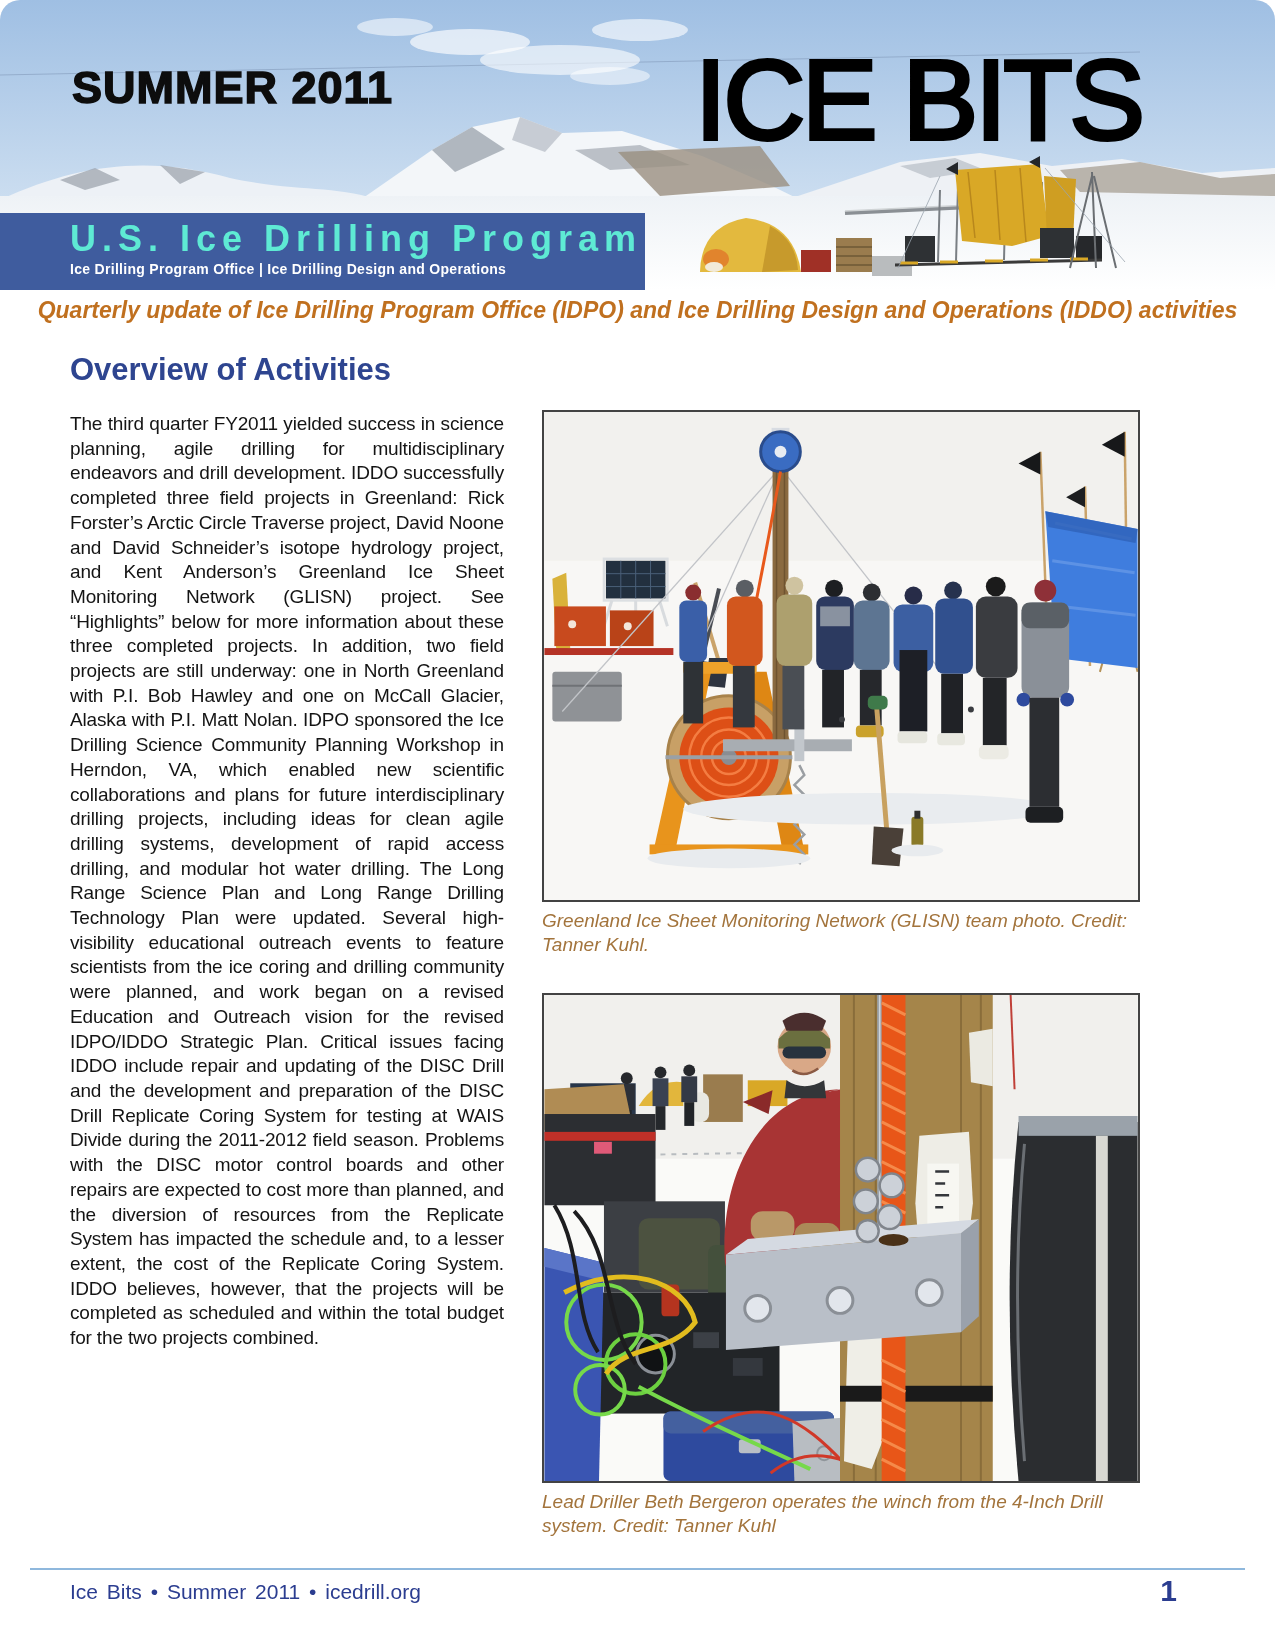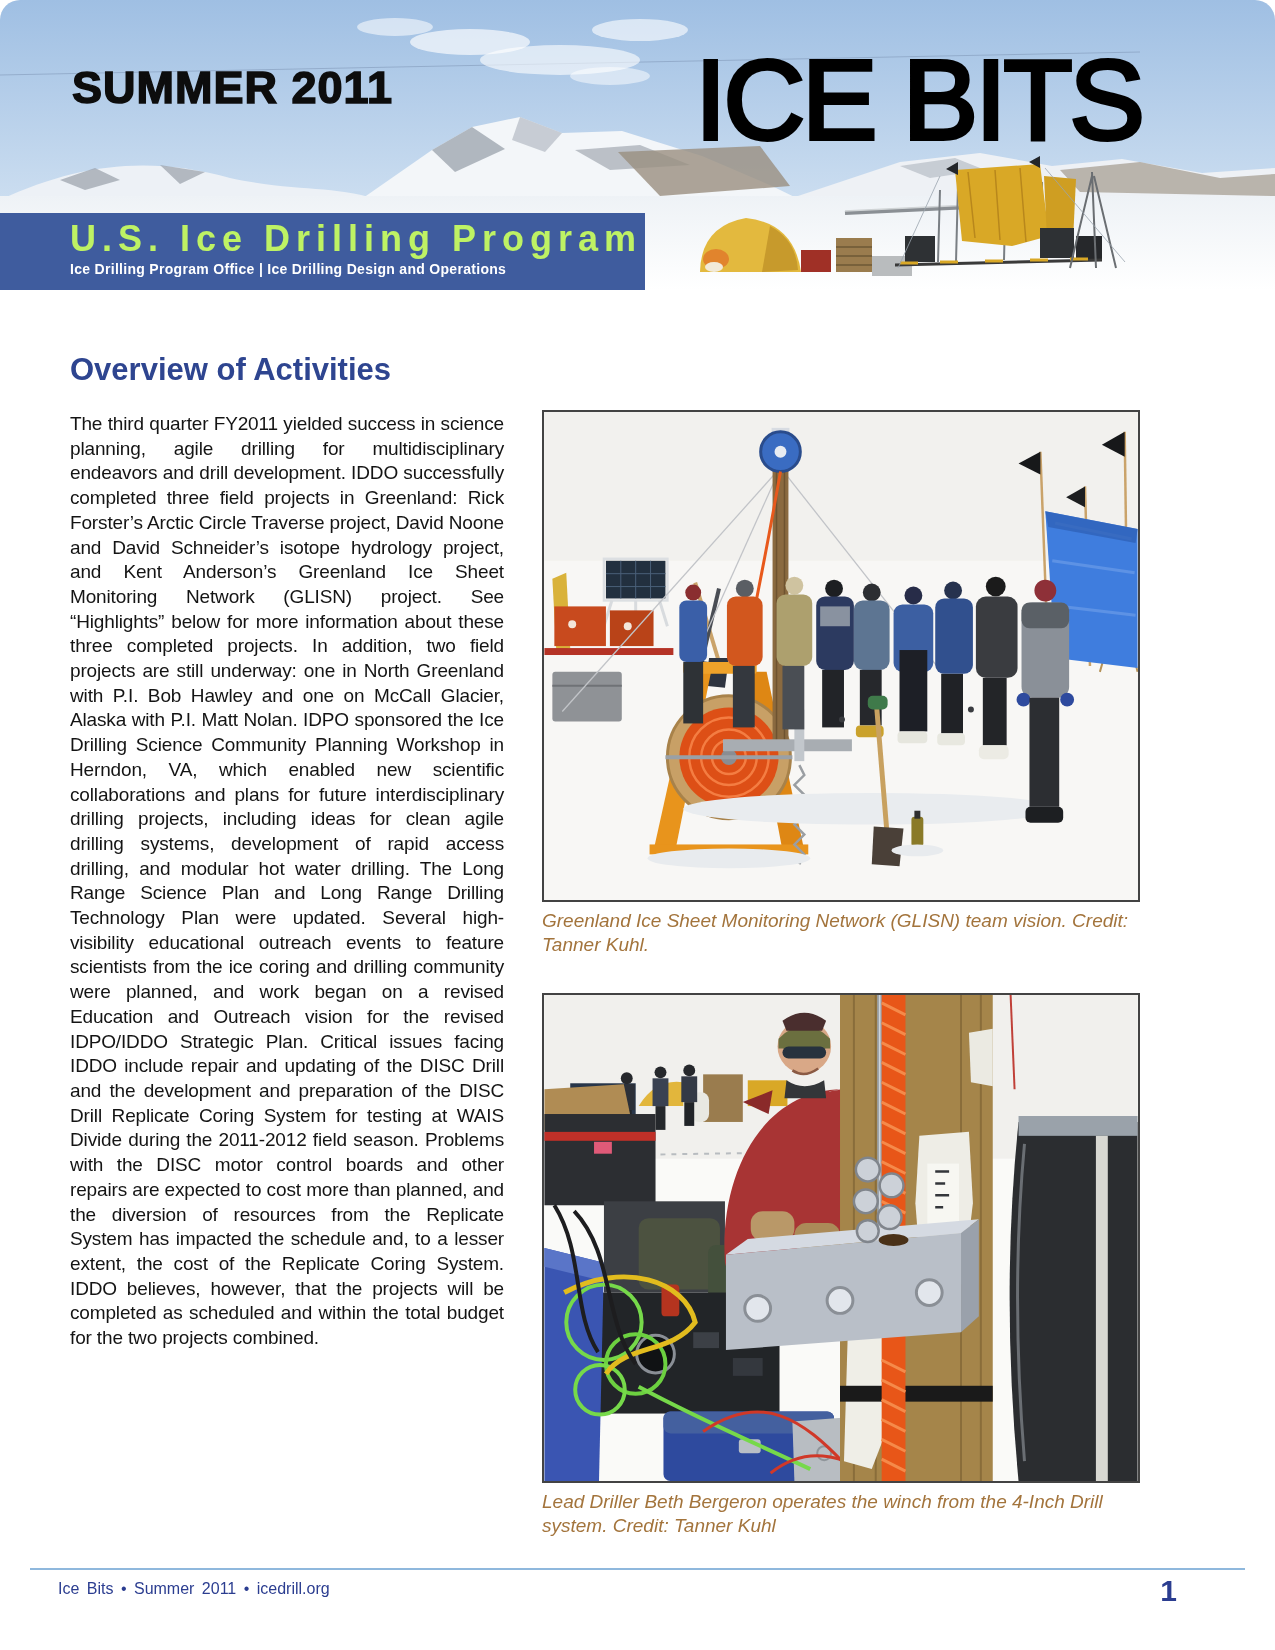--- a/index.html
+++ b/index.html
@@ -10,21 +10,21 @@
   
   .masthead{position:absolute;left:0;top:0;width:1275px;height:290px;}
   .masthead svg{position:absolute;left:0;top:0;}
   .issue{position:absolute;left:72px;top:62px;font-size:45px;font-weight:700;
          letter-spacing:1px;color:#0d0d0d;-webkit-text-stroke:1.5px #0d0d0d;}
   .big-title{position:absolute;left:560px;top:44px;width:582px;text-align:right;
          font-size:113px;line-height:1;font-weight:400;color:#000;
          letter-spacing:-3px;-webkit-text-stroke:4px #000;}
   .banner{position:absolute;left:0;top:213px;width:645px;height:77px;background:#3f5c9e;
           box-sizing:border-box;padding:7px 0 0 70px;}
-  .banner .ptitle{font-size:36px;font-weight:700;color:#bef264;letter-spacing:6px;line-height:1.05;}
+  .banner .ptitle{font-size:36px;font-weight:700;color:#5eead4;letter-spacing:6px;line-height:1.05;}
   .banner .psub{font-size:14px;font-weight:700;color:#ffffff;letter-spacing:0.3px;margin-top:3px;}
   .tagline{position:absolute;left:0;top:297px;width:1275px;text-align:center;
            font-style:italic;font-weight:700;font-size:23px;color:#c0701f;}
 
   
   .section-heading{position:absolute;left:70px;top:352px;margin:0;font-size:31px;
            font-weight:700;color:#2e4590;}
   .article-body{position:absolute;left:70px;top:412px;width:434px;margin:0;
            font-size:19px;line-height:24.7px;letter-spacing:-0.15px;
            text-align:justify;color:#141414;}
@@ -33,21 +33,21 @@
   figure{margin:0;padding:0;position:absolute;left:542px;width:598px;}
   .fig1{top:410px;}
   .fig2{top:993px;}
   .photo{box-sizing:border-box;border:2px solid #434343;background:#f6f5f3;overflow:hidden;}
   .photo1{width:598px;height:492px;}
   .photo2{width:598px;height:490px;}
   figcaption{margin-top:7px;font-style:italic;font-size:19px;line-height:24px;color:#a3743c;}
 
   
   .footer-rule{position:absolute;left:30px;top:1568px;width:1215px;border-top:2px solid #8fb8dd;}
-  .footer-left{position:absolute;left:58px;top:1580px;font-size:16px;color:#2b3d90;word-spacing:3px;text-align:center;}
+  .footer-left{position:absolute;left:70px;top:1580px;font-size:21px;color:#2b3d90;word-spacing:3px;text-align:center;}
   .footer-page{position:absolute;right:98px;top:1574px;font-size:30px;font-weight:700;color:#2b3d90;}
 </style>
 </head>
 <body>
 
 <div class="page">
 
   <header class="masthead">
     <svg width="1275" height="290" viewBox="0 0 1275 290">
       <defs>
@@ -109,20 +109,21 @@
           <path d="M958,162 l-12,7 12,6 Z M1040,156 l-11,6 11,6 Z" fill="#23262a"></path>
         </g>
       </g>
     </svg>
     <div class="issue">SUMMER 2011</div>
     <div class="big-title">ICE BITS</div>
     <div class="banner">
       <div class="ptitle">U.S. Ice Drilling Program</div>
       <div class="psub">Ice Drilling Program Office | Ice Drilling Design and Operations</div>
     </div>
+    <div class="tagline">Quarterly update of Ice Drilling Program Office (IDPO) and Ice Drilling Design and Operations (IDDO) activities</div>
   </header>
 
   <h1 class="section-heading">Overview of Activities</h1>
   <p class="article-body">The third quarter FY2011 yielded success in science planning, agile drilling for multidisciplinary endeavors and drill development. IDDO successfully completed three field projects in Greenland: Rick Forster’s Arctic Circle Traverse project, David Noone and David Schneider’s isotope hydrology project, and Kent Anderson’s Greenland Ice Sheet Monitoring Network (GLISN) project. See “Highlights” below for more information about these three completed projects. In addition, two field projects are still underway: one in North Greenland with P.I. Bob Hawley and one on McCall Glacier, Alaska with P.I. Matt Nolan. IDPO sponsored the Ice Drilling Science Community Planning Workshop in Herndon, VA, which enabled new scientific collaborations and plans for future interdisciplinary drilling projects, including ideas for clean agile drilling systems, development of rapid access drilling, and modular hot water drilling. The Long Range Science Plan and Long Range Drilling Technology Plan were updated. Several high-visibility educational outreach events to feature scientists from the ice coring and drilling community were planned, and work began on a revised Education and Outreach vision for the revised IDPO/IDDO Strategic Plan. Critical issues facing IDDO include repair and updating of the DISC Drill and the development and preparation of the DISC Drill Replicate Coring System for testing at WAIS Divide during the 2011-2012 field season. Problems with the DISC motor control boards and other repairs are expected to cost more than planned, and the diversion of resources from the Replicate System has impacted the schedule and, to a lesser extent, the cost of the Replicate Coring System. IDDO believes, however, that the projects will be completed as scheduled and within the total budget for the two projects combined.</p>
 
   <figure class="fig1">
     <div class="photo photo1">
       <svg width="594" height="488" viewBox="0 0 598 492">
         <rect width="598" height="492" fill="#f8f7f5"></rect>
         <rect width="598" height="150" fill="#f2f1ee"></rect>
@@ -256,21 +257,21 @@
           <path d="M332,418 L362,420 L358,458 L330,456 Z" fill="#4a4038"></path>
           <rect x="370" y="408" width="12" height="30" rx="3" fill="#8a7a28"></rect>
           <rect x="373" y="402" width="6" height="8" fill="#2e2e2e"></rect>
           <ellipse cx="186" cy="450" rx="82" ry="10" fill="#e8ebee"></ellipse>
           <ellipse cx="376" cy="442" rx="26" ry="6" fill="#e8ebee"></ellipse>
           <circle cx="300" cy="310" r="3" fill="#3a3c40"></circle>
             <circle cx="430" cy="300" r="3" fill="#3a3c40"></circle>
         </g>
       </svg>
     </div>
-    <figcaption>Greenland Ice Sheet Monitoring Network (GLISN) team vision. Credit: Tanner Kuhl.</figcaption>
+    <figcaption>Greenland Ice Sheet Monitoring Network (GLISN) team photo. Credit: Tanner Kuhl.</figcaption>
   </figure>
 
   <figure class="fig2">
     <div class="photo photo2">
       <svg width="594" height="486" viewBox="0 0 598 490">
         <rect width="598" height="490" fill="#fafaf8"></rect>
         <rect width="598" height="165" fill="#f1f0ed"></rect>
         <g>
           <rect x="26" y="89" width="66" height="36" fill="#28364a"></rect>
           <path d="M30,125 L24,150 M88,125 L94,150" stroke="#c8ccd0" stroke-width="2.5"></path>

